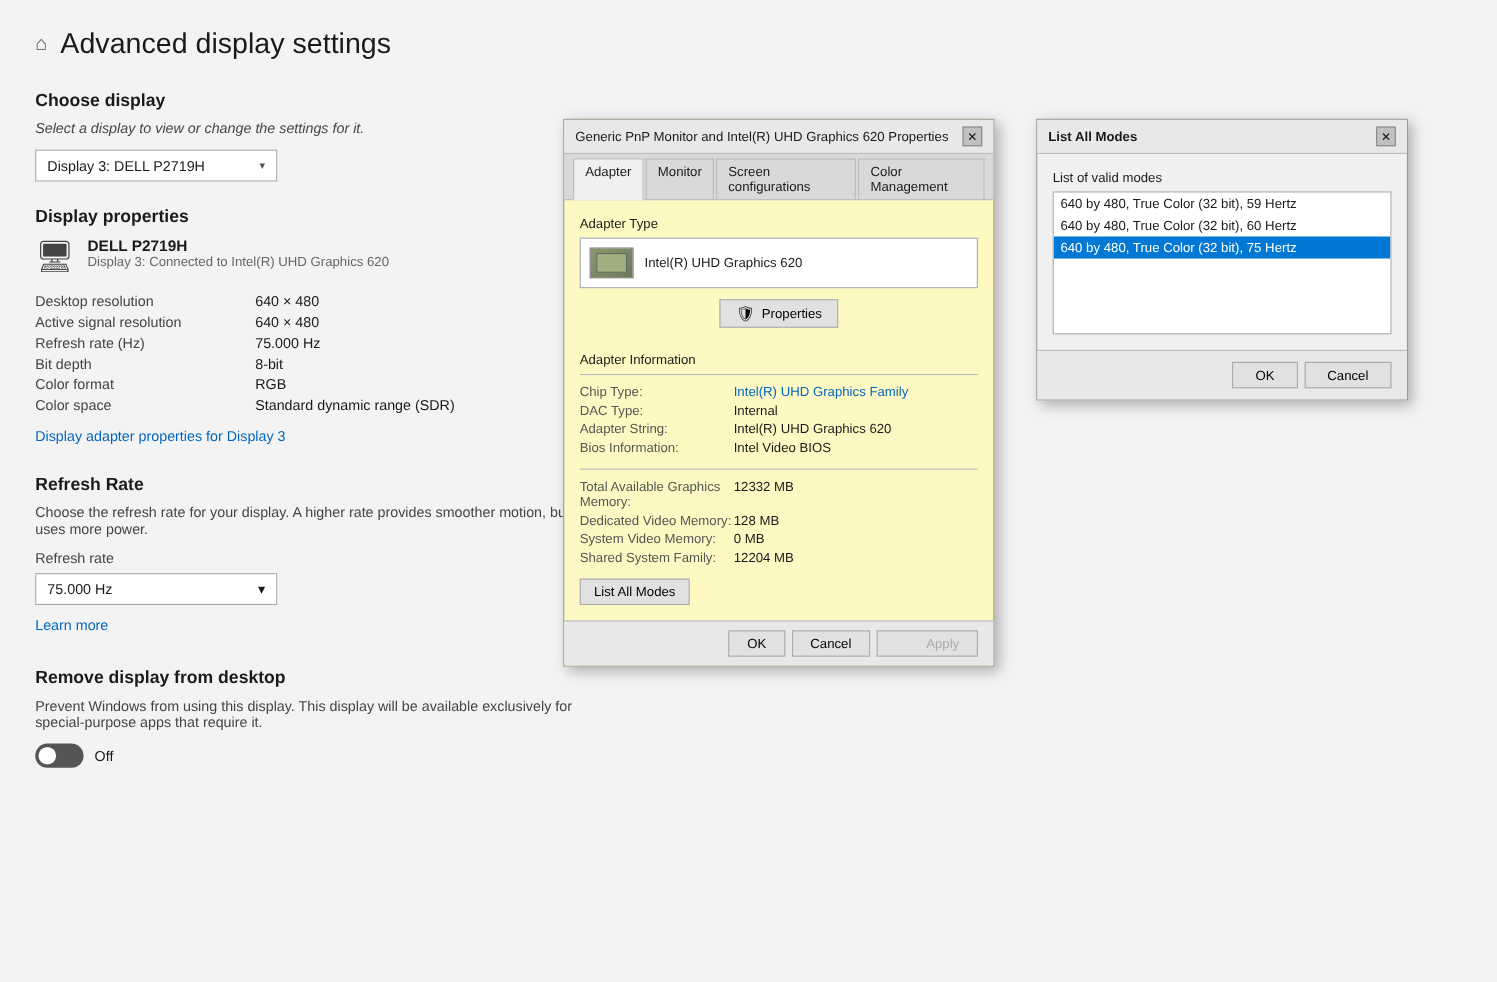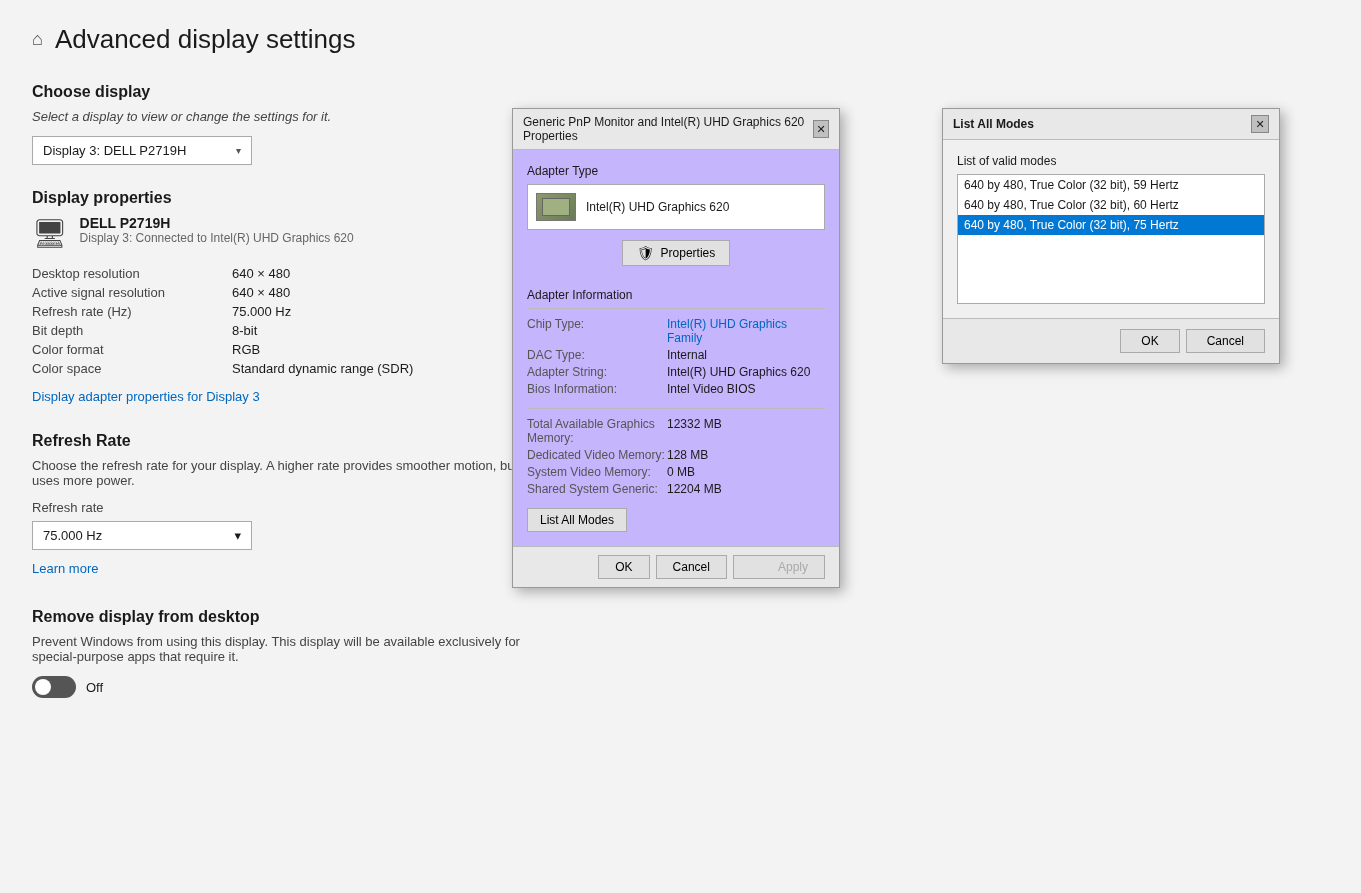--- a/index.html
+++ b/index.html
@@ -166,22 +166,22 @@
       top: 0; left: 0;
       width: 100%; height: 100%;
       pointer-events: none;
     }
 
     
     .properties-dialog {
       position: absolute;
       top: 108px;
       left: 512px;
-      width: 328px;
-      background: #c4b5fd;
+      width: 392px;
+      background: #fef9c3;
       border: 1px solid #999;
       box-shadow: 4px 4px 12px rgba(0,0,0,0.3);
       font-size: 13px;
     }
     .dialog-titlebar {
       background: #e8e8e8;
       border-bottom: 1px solid #bbb;
       padding: 6px 10px;
       display: flex;
       align-items: center;
@@ -469,20 +469,26 @@
     </div>
   </div>
 </div>
 
 <div class="dialog-overlay">
 
   <div class="properties-dialog">
     <div class="dialog-titlebar">
       <span class="dialog-title-text">Generic PnP Monitor and Intel(R) UHD Graphics 620 Properties</span>
       <div class="dialog-close-btn">✕</div>
+    </div>
+    <div class="dialog-tabs">
+      <div class="dialog-tab active">Adapter</div>
+      <div class="dialog-tab">Monitor</div>
+      <div class="dialog-tab">Screen configurations</div>
+      <div class="dialog-tab">Color Management</div>
     </div>
     <div class="dialog-content">
       <div class="adapter-type-label">Adapter Type</div>
       <div class="adapter-box">
         <div class="adapter-chip-img">
           <div class="adapter-chip-inner"></div>
         </div>
         <span class="adapter-name-text">Intel(R) UHD Graphics 620</span>
       </div>
       <div class="properties-btn-wrapper">
@@ -505,21 +511,21 @@
         <span class="ai-value">Intel Video BIOS</span>
       </div>
       <div class="adapter-info-divider"></div>
       <div class="adapter-info-grid">
         <span class="ai-label">Total Available Graphics Memory:</span>
         <span class="ai-value">12332 MB</span>
         <span class="ai-label">Dedicated Video Memory:</span>
         <span class="ai-value">128 MB</span>
         <span class="ai-label">System Video Memory:</span>
         <span class="ai-value">0 MB</span>
-        <span class="ai-label">Shared System Generic:</span>
+        <span class="ai-label">Shared System Family:</span>
         <span class="ai-value">12204 MB</span>
       </div>
       <button class="list-all-btn">List All Modes</button>
     </div>
     <div class="dialog-footer">
       <button class="footer-btn">OK</button>
       <button class="footer-btn">Cancel</button>
       <button class="footer-btn disabled">Apply</button>
     </div>
   </div>

